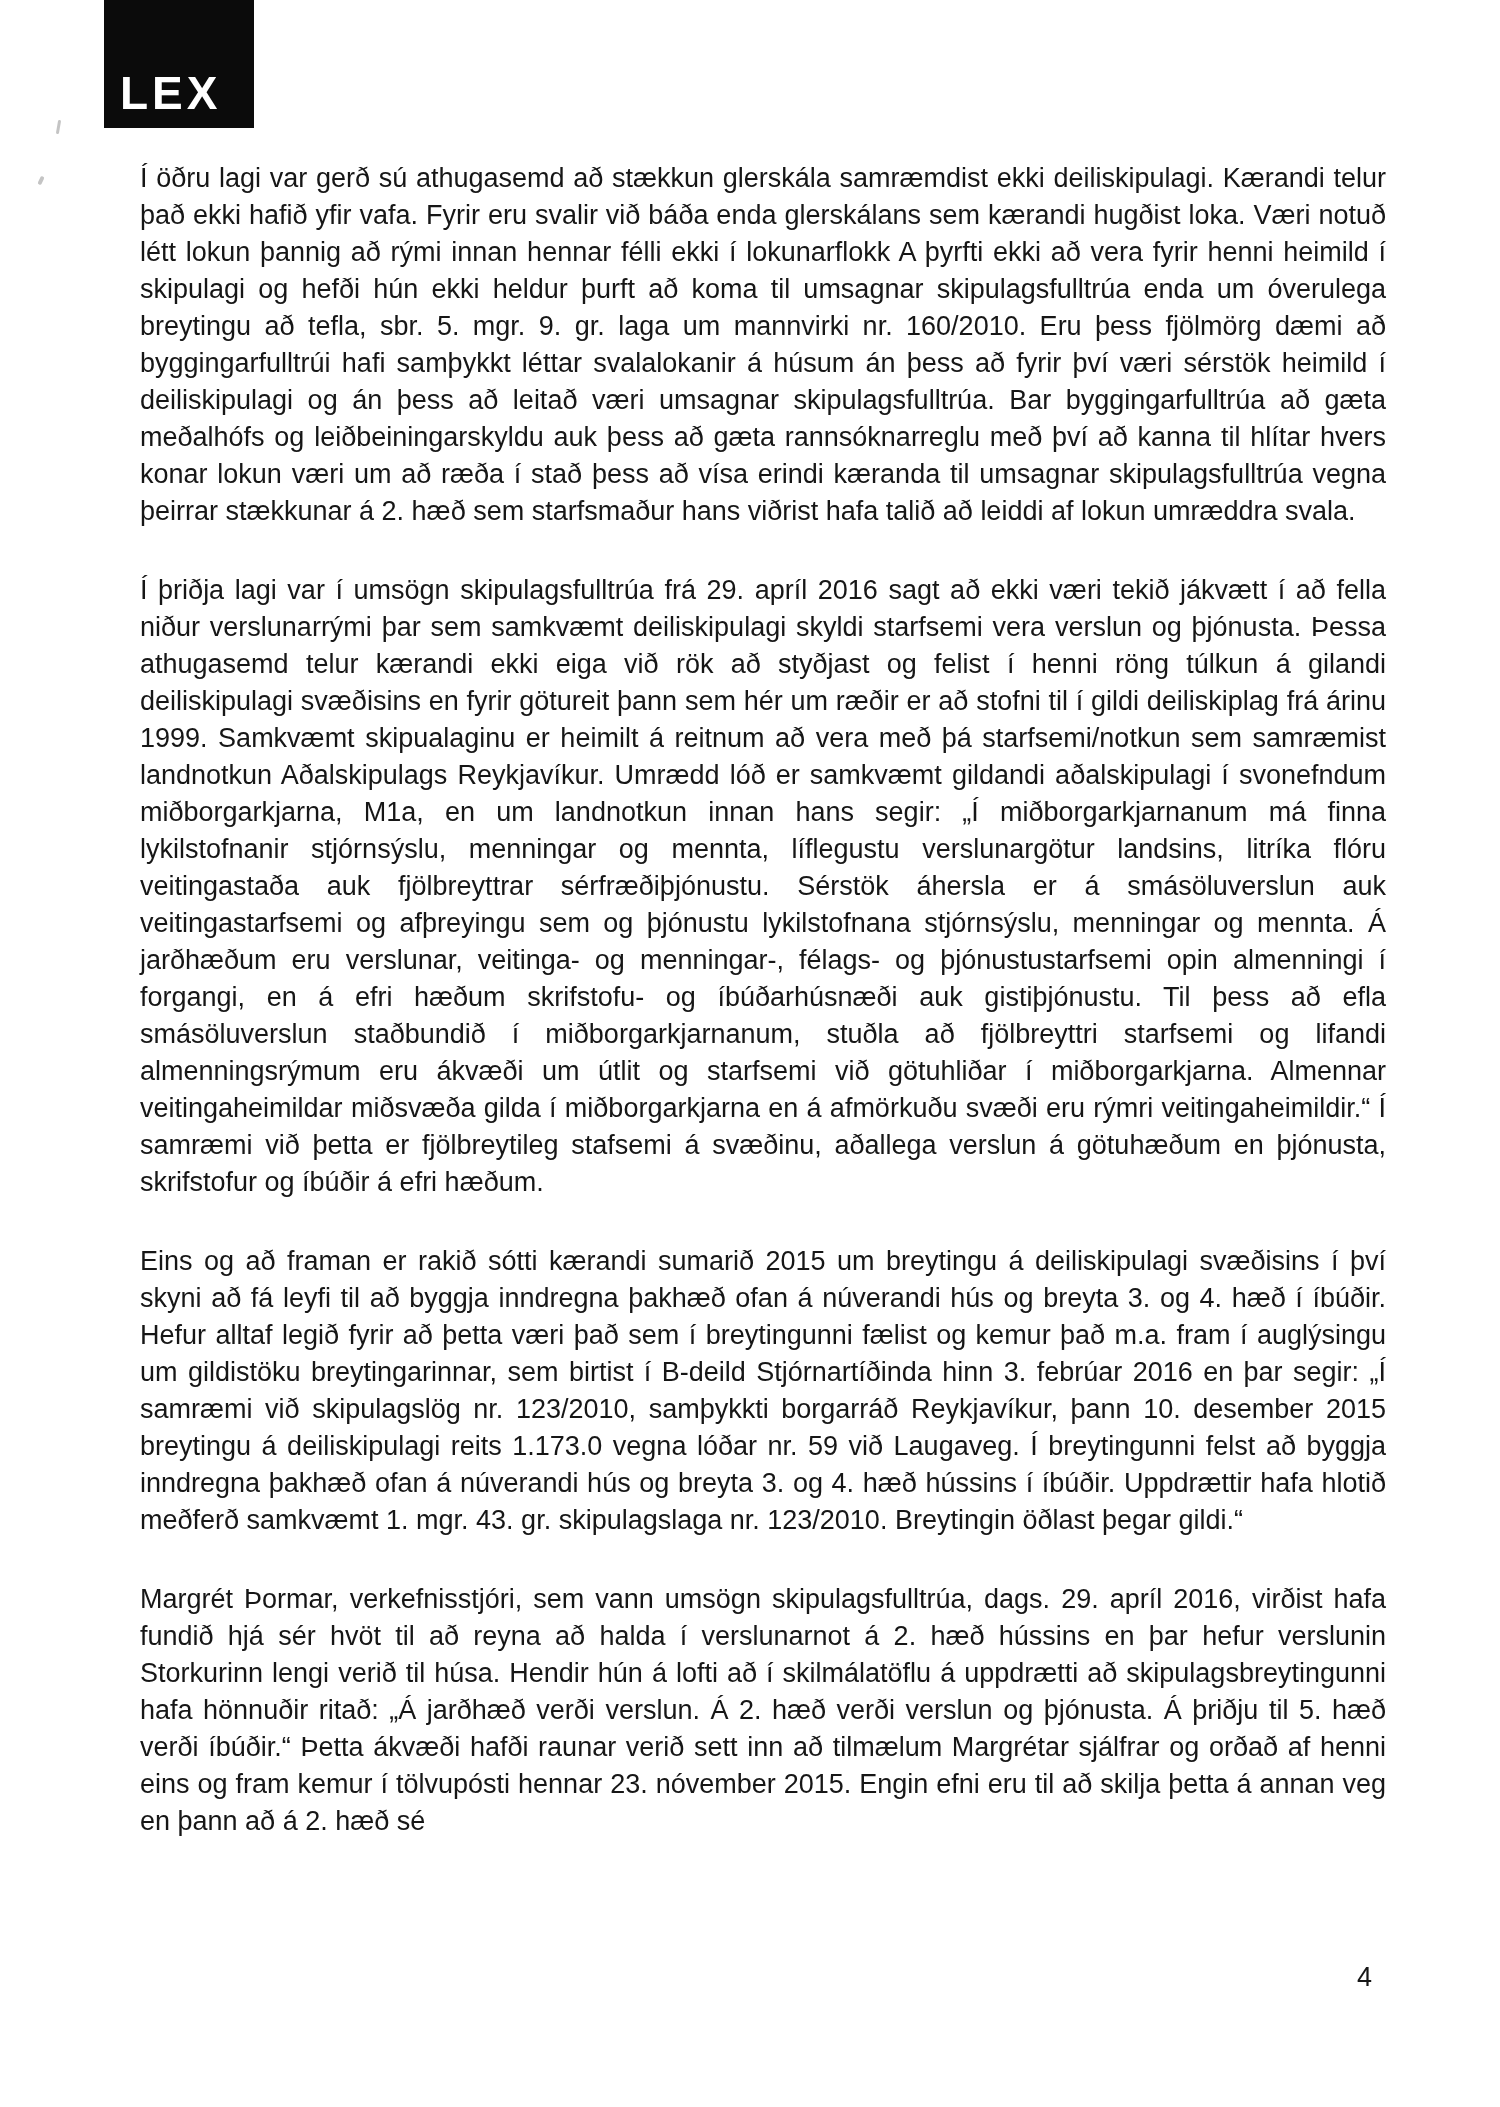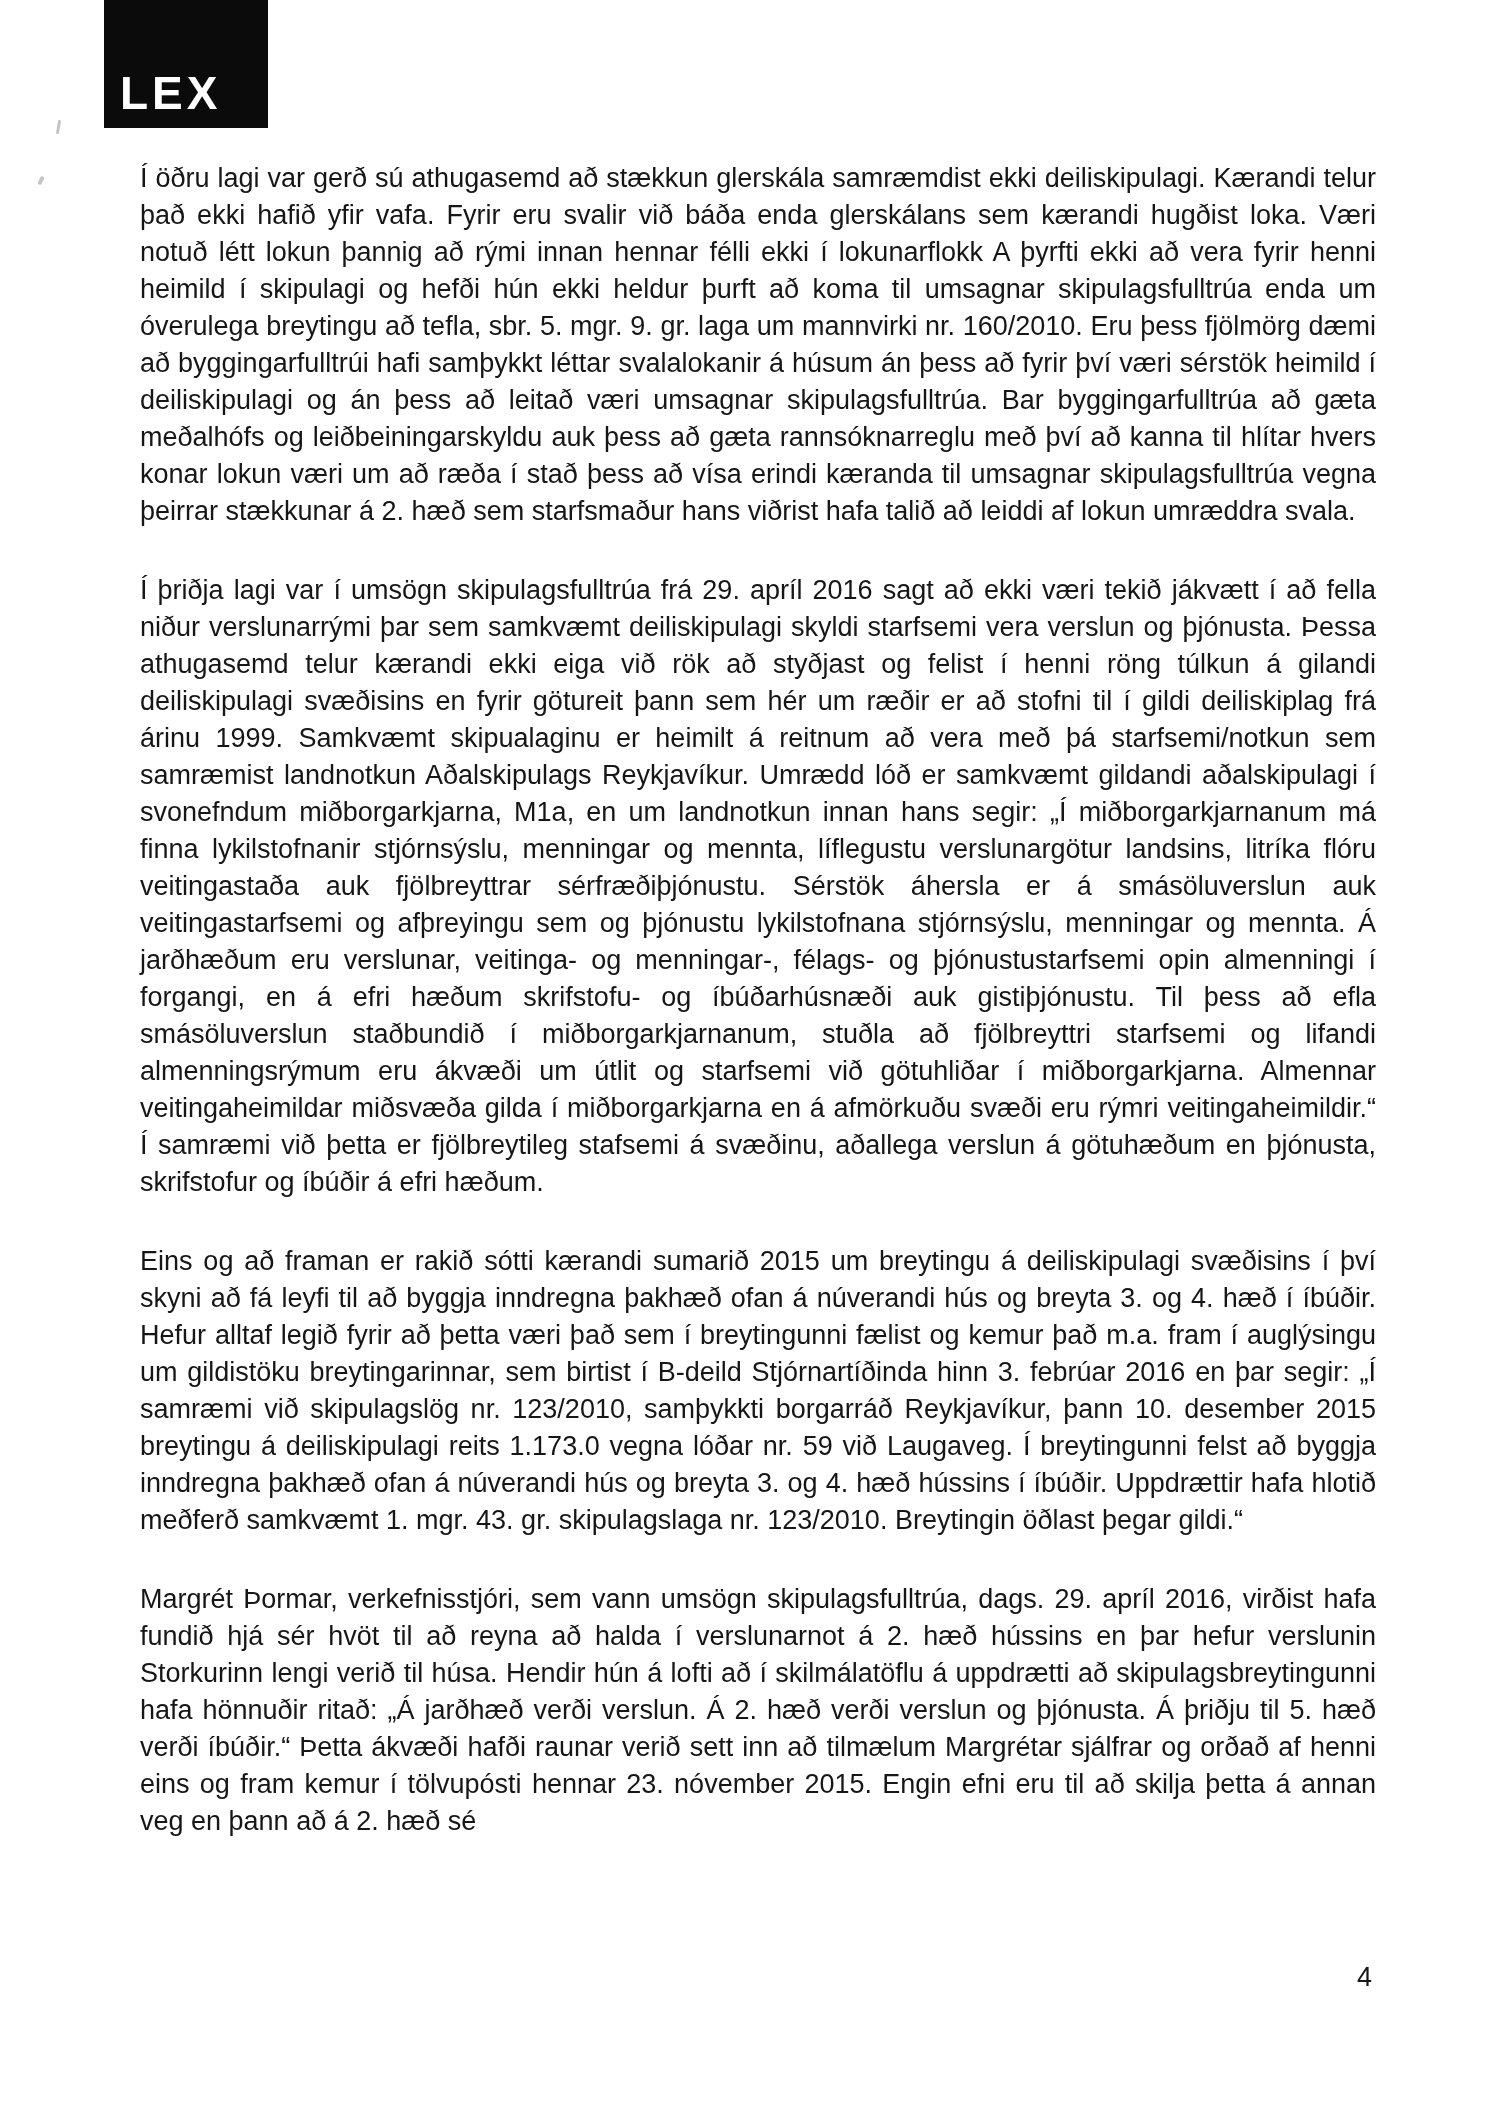--- a/index.html
+++ b/index.html
@@ -11,42 +11,42 @@
     position: relative;
     background: #ffffff;
     color: #161616;
     font-family: "Liberation Sans", sans-serif;
     overflow: hidden;
   }
   .logo {
     position: absolute;
     left: 104px;
     top: 0;
-    width: 164px;
+    width: 150px;
     height: 128px;
     background: #0b0b0b;
     display: flex;
     align-items: flex-end;
   }
   .logo-text {
     color: #ffffff;
     font-weight: bold;
     font-size: 46px;
     letter-spacing: 4px;
     line-height: 1;
     padding: 0 0 12px 16px;
   }
   .content {
     position: absolute;
     left: 140px;
     top: 160px;
     width: 1250px;
   }
   .para {
-    margin: 0 14px 42px 0;
+    margin: 0 4px 42px 0;
     text-align: justify;
     font-size: 27px;
     line-height: 37px;
   }
   .it { }
   .page-number {
     position: absolute;
     top: 1962px;
     right: 128px;
     font-size: 27px;

